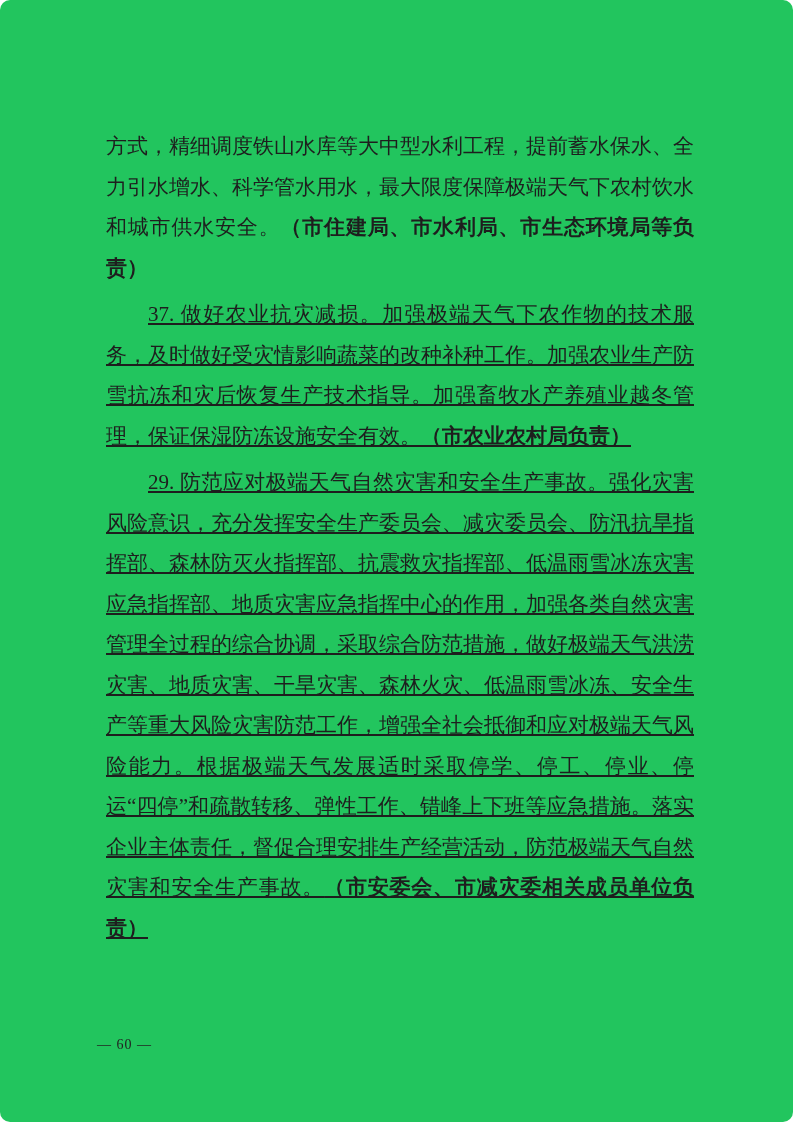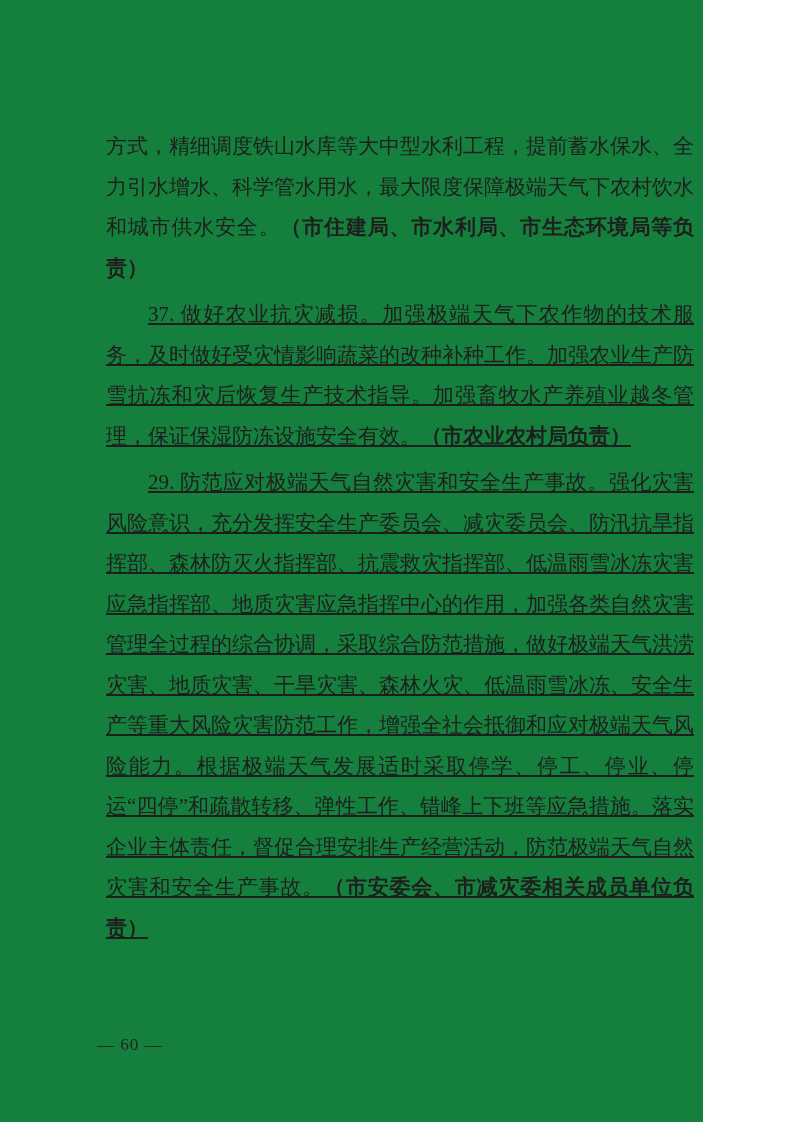--- a/index.html
+++ b/index.html
@@ -2,26 +2,27 @@
 <html><head>
 <meta charset="utf-8">
 <style>
   html, body {
     margin: 0;
     padding: 0;
     background: #ffffff;
   }
   .page {
     position: relative;
-    width: 703px;
+    width: 793px;
     height: 1122px;
-    background: #15803d;
+    background: #22c55e;
     overflow: hidden;
     font-family: "Liberation Serif", "DejaVu Serif", serif;
     color: #1e1e1e;
+    border-radius: 10px;
   }
   .doc-body {
     position: absolute;
     left: 106px;
     top: 126px;
     width: 588px;
     font-size: 21px;
     line-height: 40.5px;
     text-align: justify;
   }
@@ -37,21 +38,21 @@
     font-weight: 400;
   }
   .resp {
     font-weight: 700;
     font-family: "Liberation Sans", "DejaVu Sans", sans-serif;
   }
   .page-footer {
     position: absolute;
     left: 97px;
     top: 1034px;
-    font-size: 17px;
+    font-size: 14px;
     line-height: 22px;
     letter-spacing: 1px;
     color: #222222;
     font-family: "Liberation Serif", "DejaVu Serif", serif;
   }
 </style>
 </head>
 <body>
 
 <div class="page">

